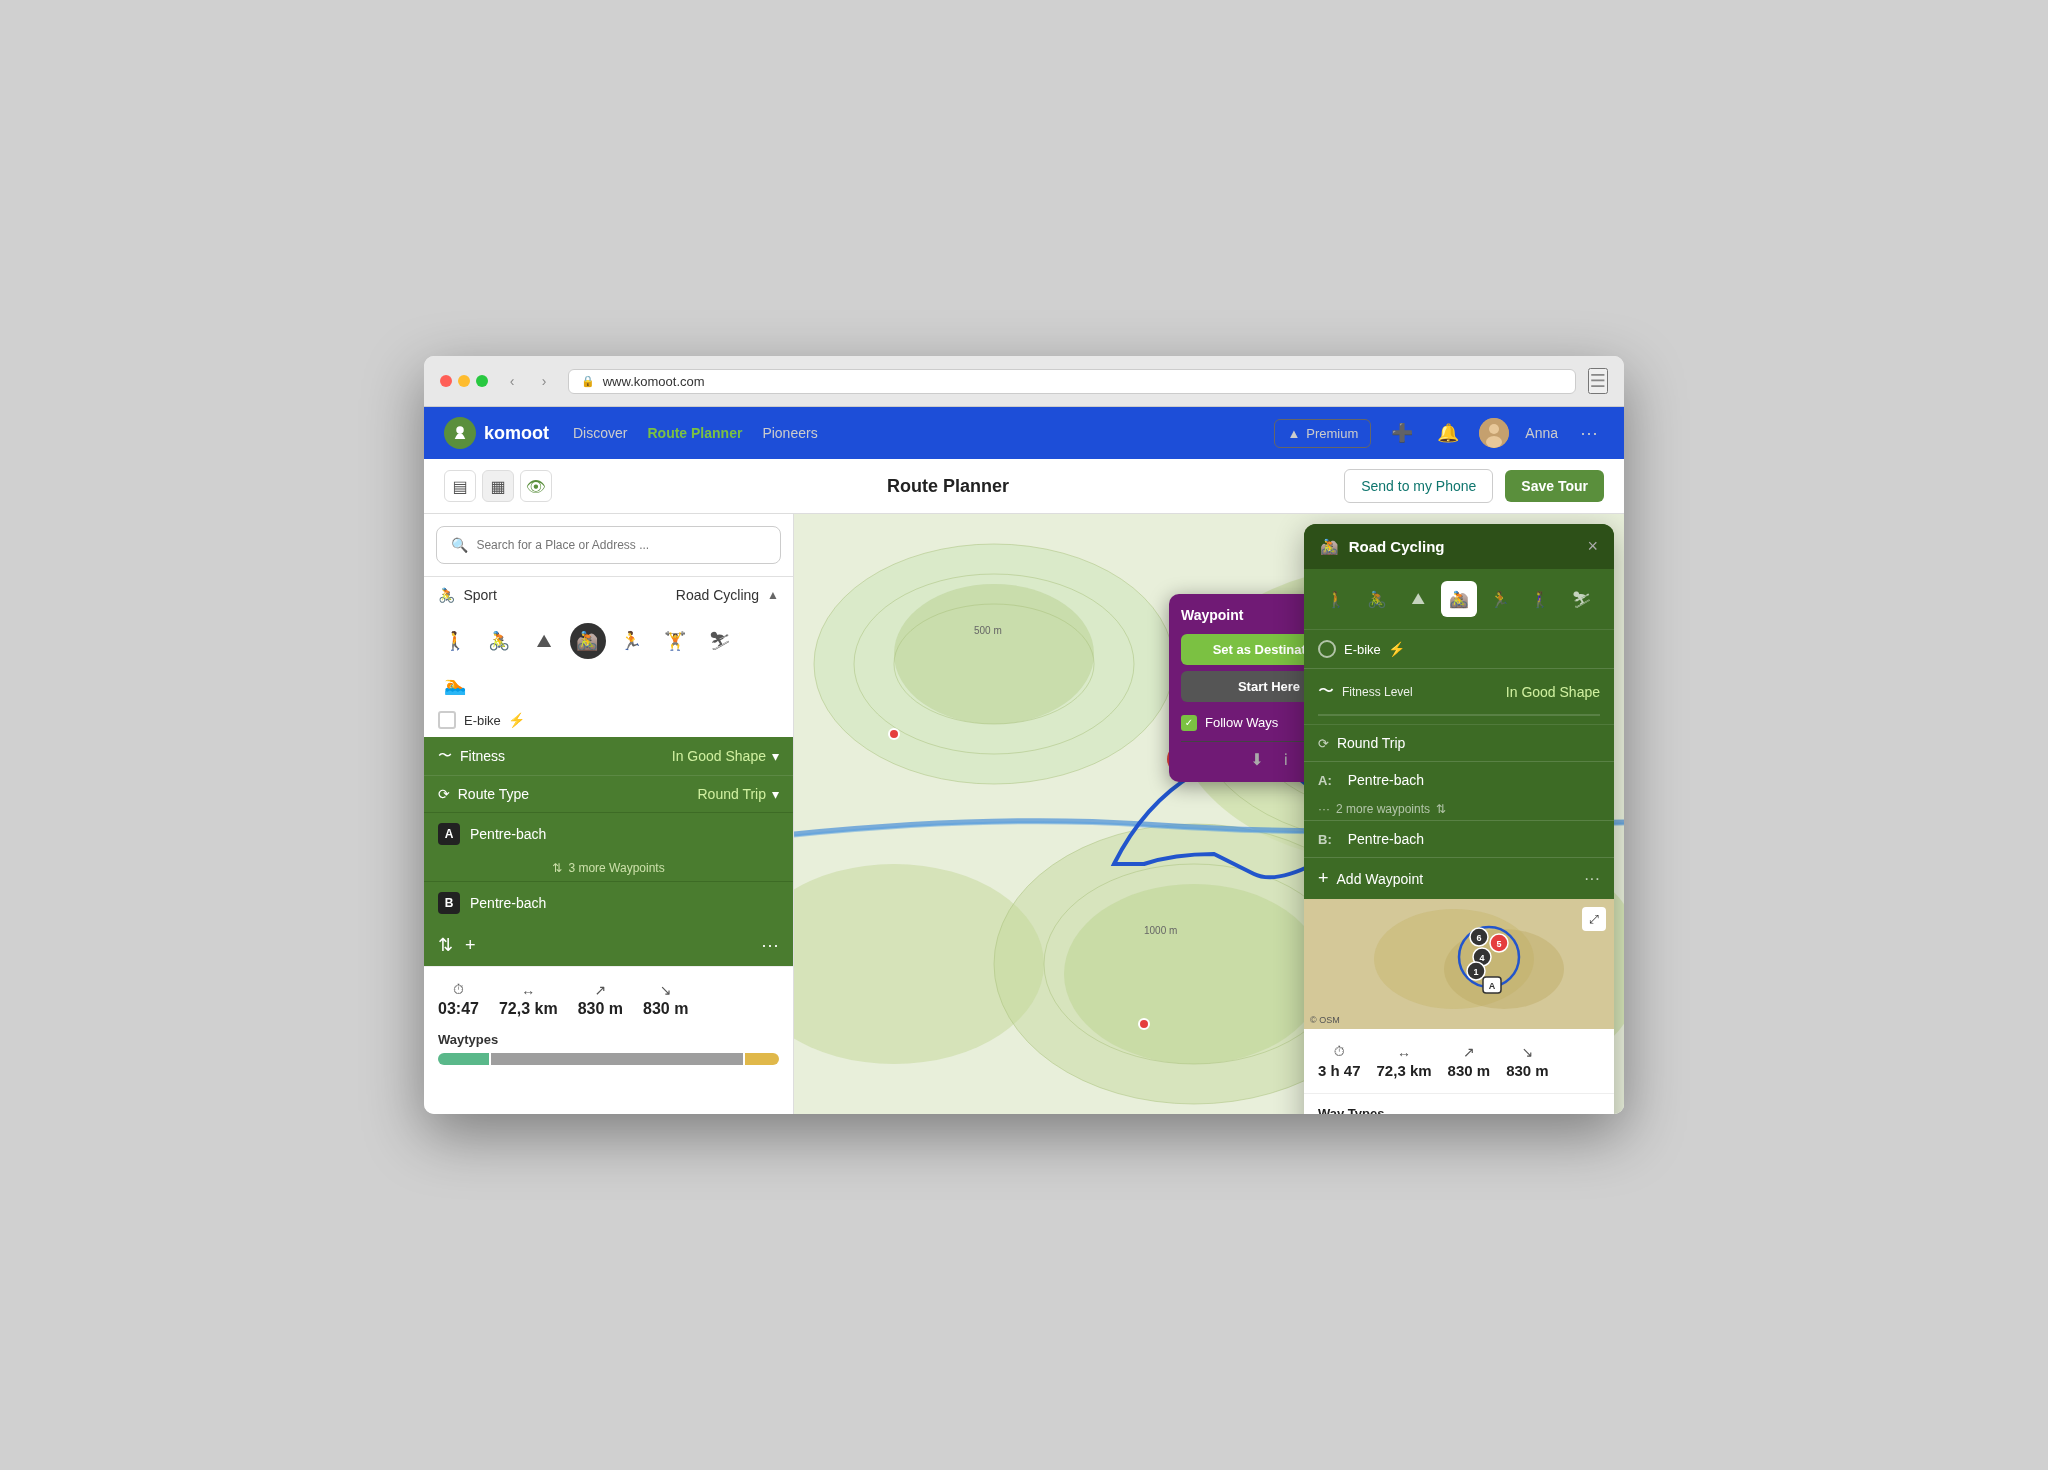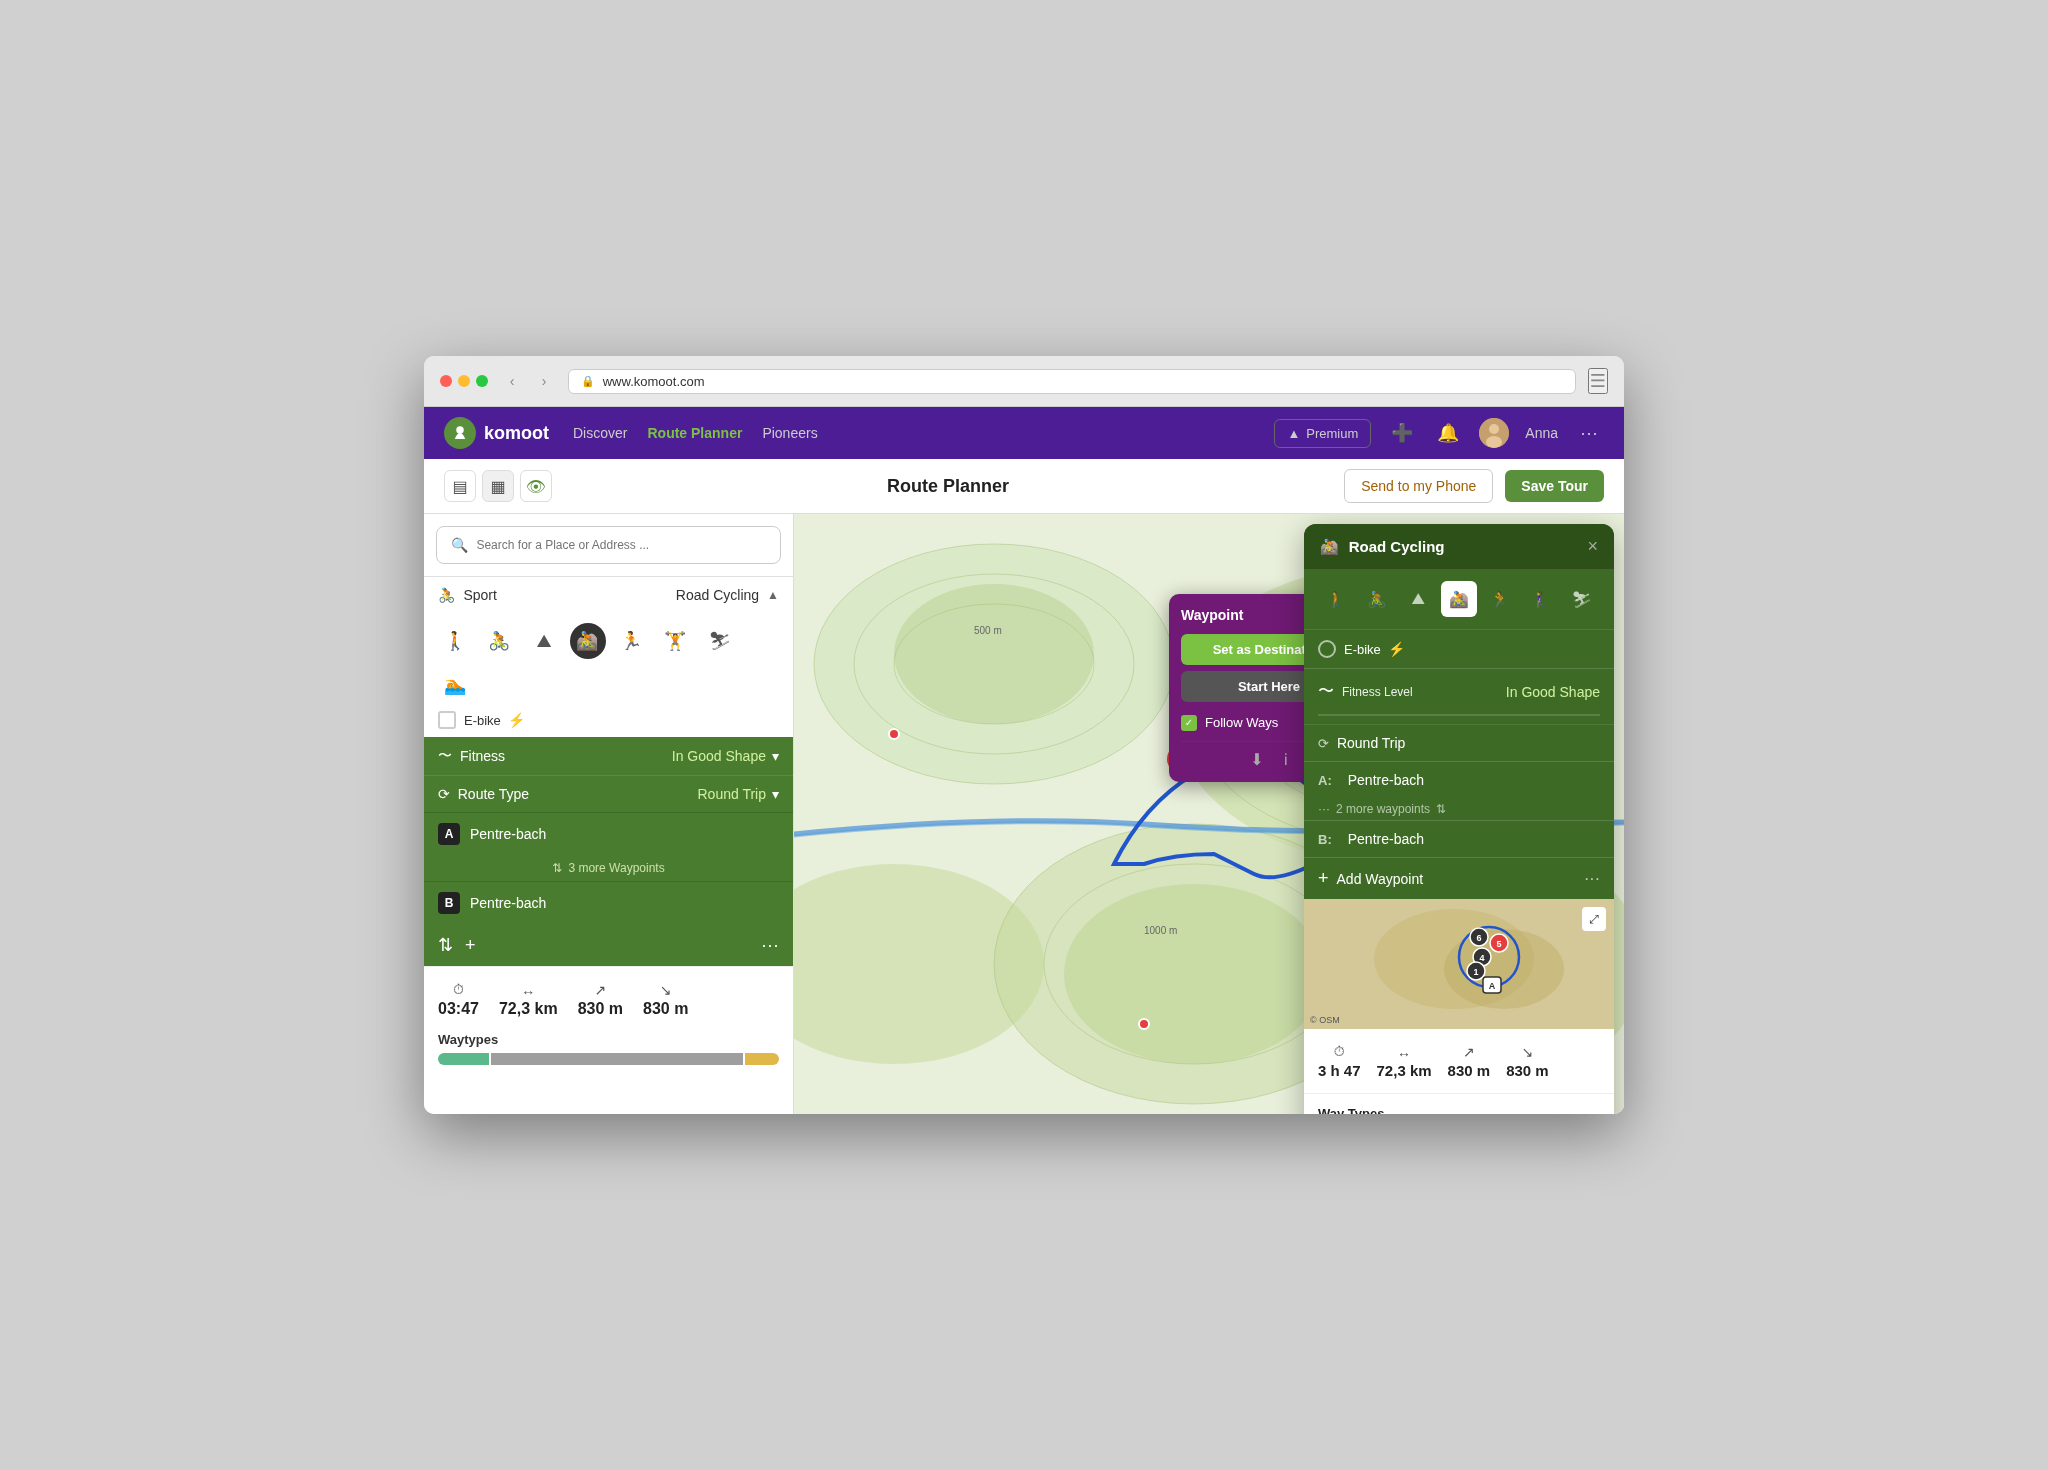--- a/index.html
+++ b/index.html
@@ -50,21 +50,21 @@
       color: #333;
       display: flex;
       align-items: center;
       gap: 8px;
     }
     .url-lock { color: #888; font-size: 11px; }
     .browser-menu { color: #888; font-size: 18px; cursor: pointer; }
 
     
     .app-header {
-      background: #4c1d95;
+      background: #1d4ed8;
       padding: 0 20px;
       display: flex;
       align-items: center;
       gap: 24px;
       height: 52px;
     }
     .logo {
       display: flex;
       align-items: center;
       gap: 8px;
@@ -138,21 +138,21 @@
       font-size: 18px;
       color: #222;
     }
     .send-phone-btn {
       background: white;
       border: 1px solid #ccc;
       padding: 8px 16px;
       border-radius: 6px;
       font-size: 14px;
       cursor: pointer;
-      color: #a16207;
+      color: #0f766e;
     }
     .save-tour-btn {
       background: #5a8f3c;
       border: none;
       padding: 8px 16px;
       border-radius: 6px;
       font-size: 14px;
       font-weight: 600;
       cursor: pointer;
       color: white;

